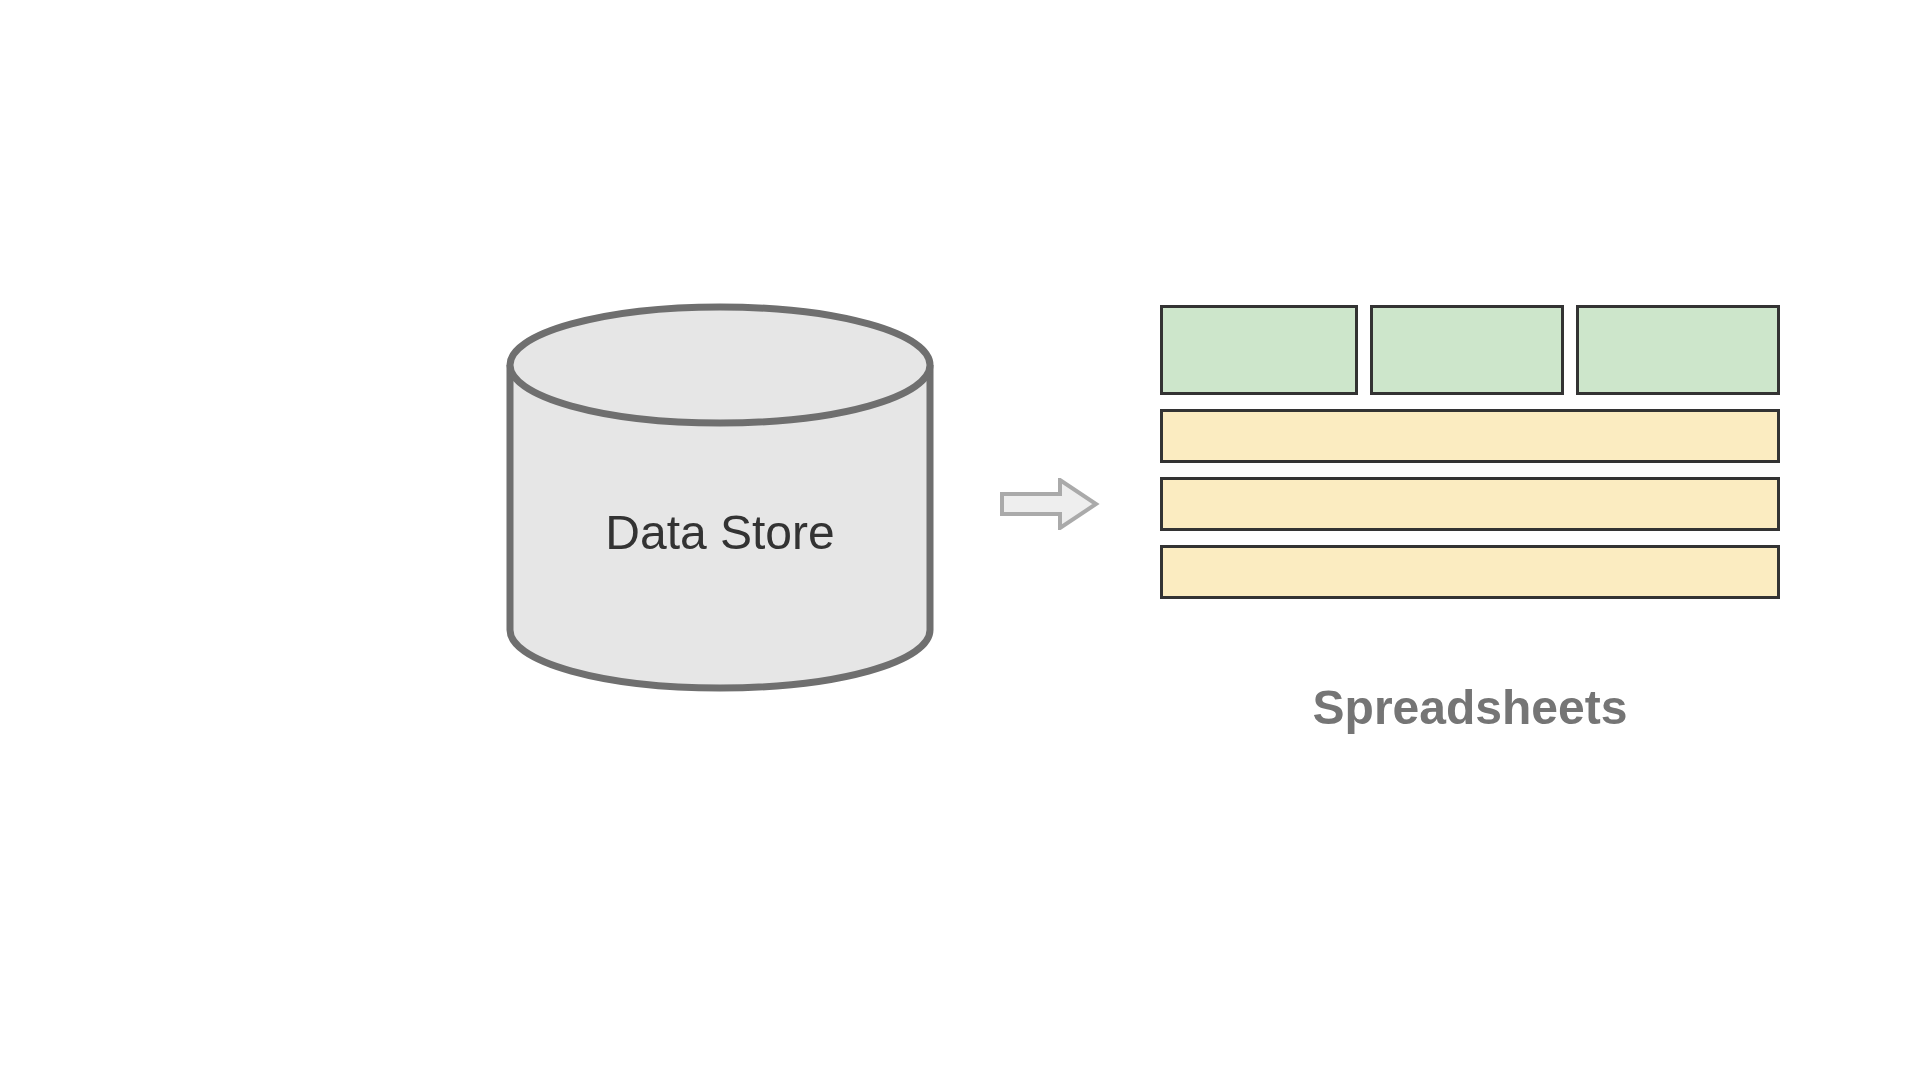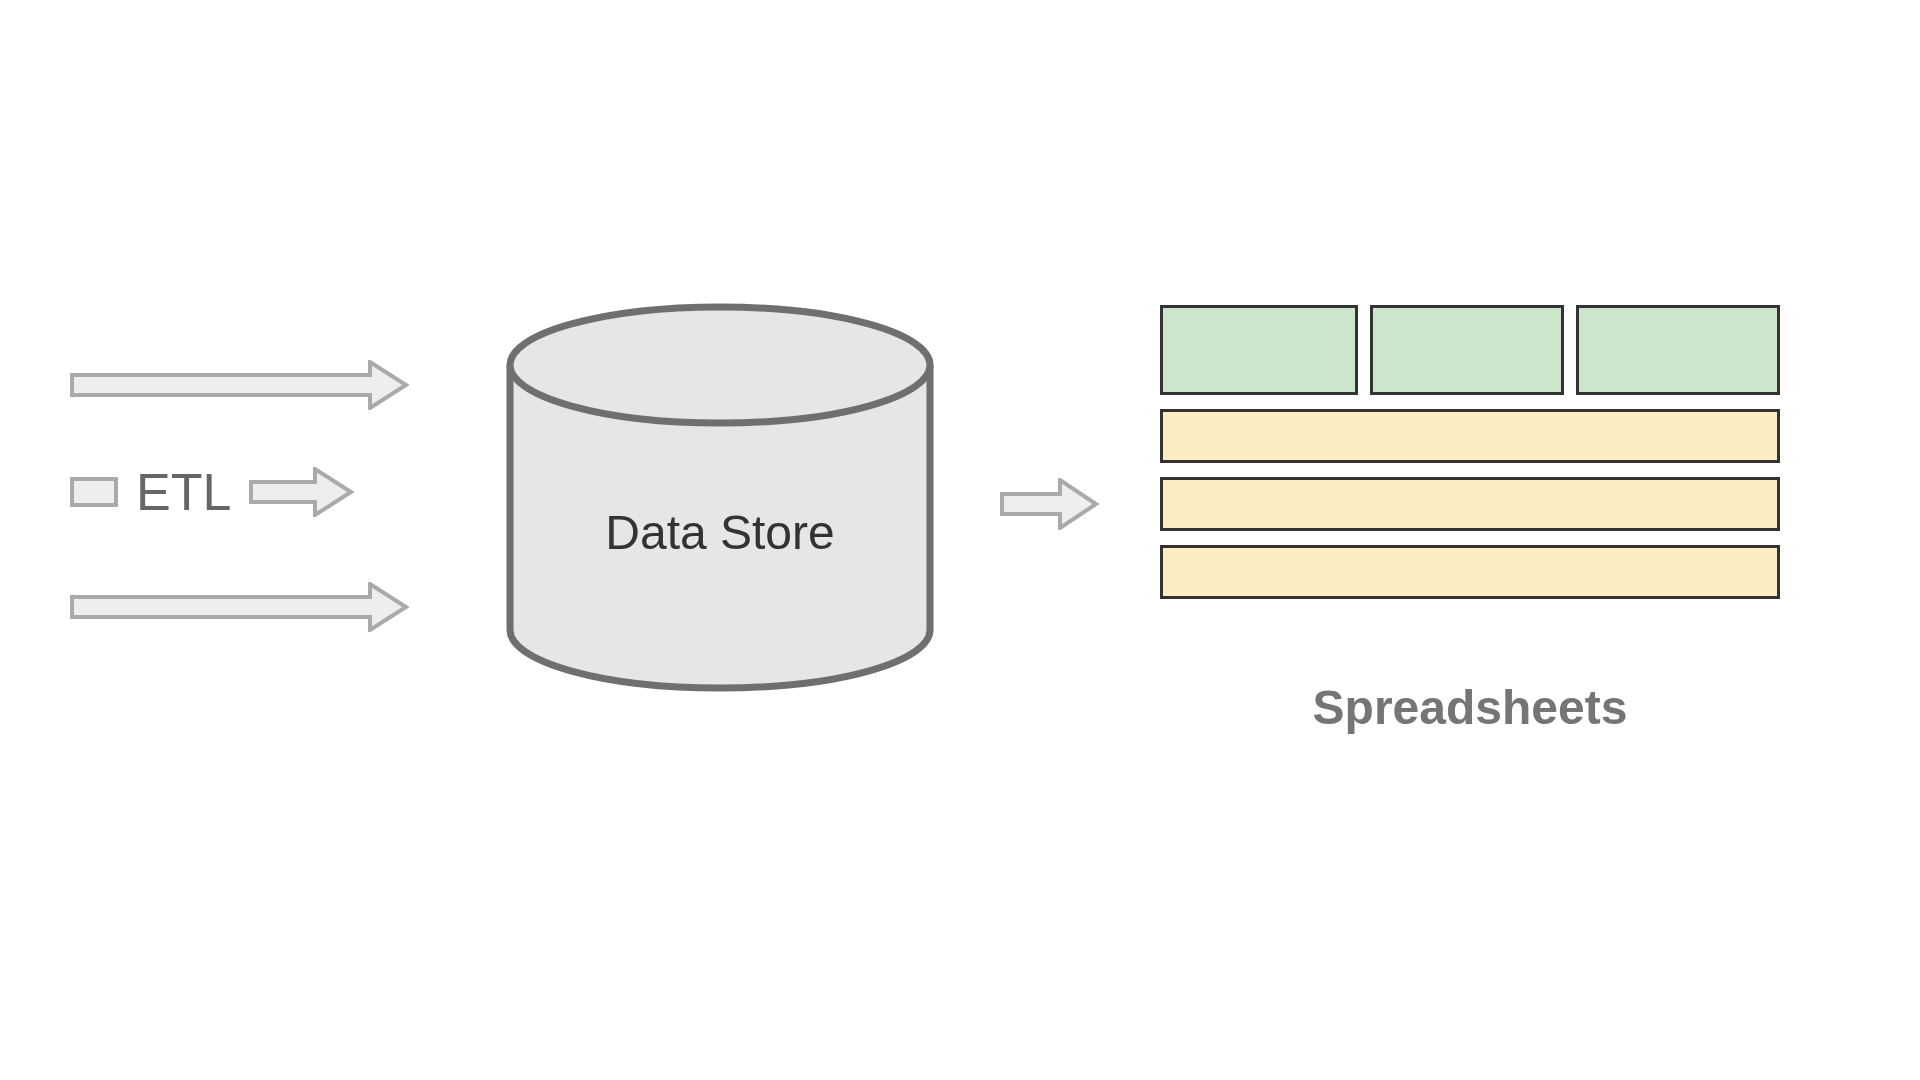--- a/index.html
+++ b/index.html
@@ -103,43 +103,20 @@
       font-size: 48px;
       color: #757575;
       font-weight: bold;
     }
   </style>
 </head>
 <body>
 
 <div class="diagram">
 
-  <div class="etl-group">
-
-    <div class="arrow-long">
-      <svg width="340" height="50" viewBox="0 0 340 50">
-        <path d="M 2 15 L 300 15 L 300 2 L 336 25 L 300 48 L 300 35 L 2 35 Z" fill="#eeeeee" stroke="#aaaaaa" stroke-width="4" stroke-linejoin="miter"></path>
-      </svg>
-    </div>
-
-    <div class="etl-row">
-      <div class="etl-box"></div>
-      <div class="etl-label">ETL</div>
-      <svg width="105" height="50" viewBox="0 0 105 50">
-        <path d="M 2 15 L 66 15 L 66 2 L 102 25 L 66 48 L 66 35 L 2 35 Z" fill="#eeeeee" stroke="#aaaaaa" stroke-width="4" stroke-linejoin="miter"></path>
-      </svg>
-    </div>
-
-    <div class="arrow-long">
-      <svg width="340" height="50" viewBox="0 0 340 50">
-        <path d="M 2 15 L 300 15 L 300 2 L 336 25 L 300 48 L 300 35 L 2 35 Z" fill="#eeeeee" stroke="#aaaaaa" stroke-width="4" stroke-linejoin="miter"></path>
-      </svg>
-    </div>
-
-  </div>
 
   <div class="db-cyl">
     <svg width="460" height="400" viewBox="0 0 460 400">
 
       <path d="M 20 65 L 20 330 A 210 58 0 0 0 440 330 L 440 65" fill="#e6e6e6" stroke="#6f6f6f" stroke-width="7"></path>
 
       <ellipse cx="230" cy="65" rx="210" ry="58" fill="#e6e6e6" stroke="#6f6f6f" stroke-width="7"></ellipse>
     </svg>
   </div>
   <div class="db-label">Data Store</div>

